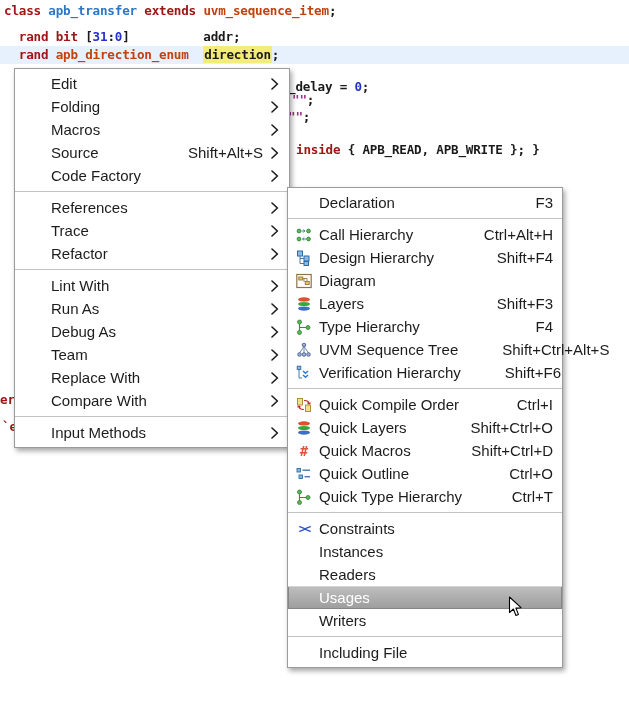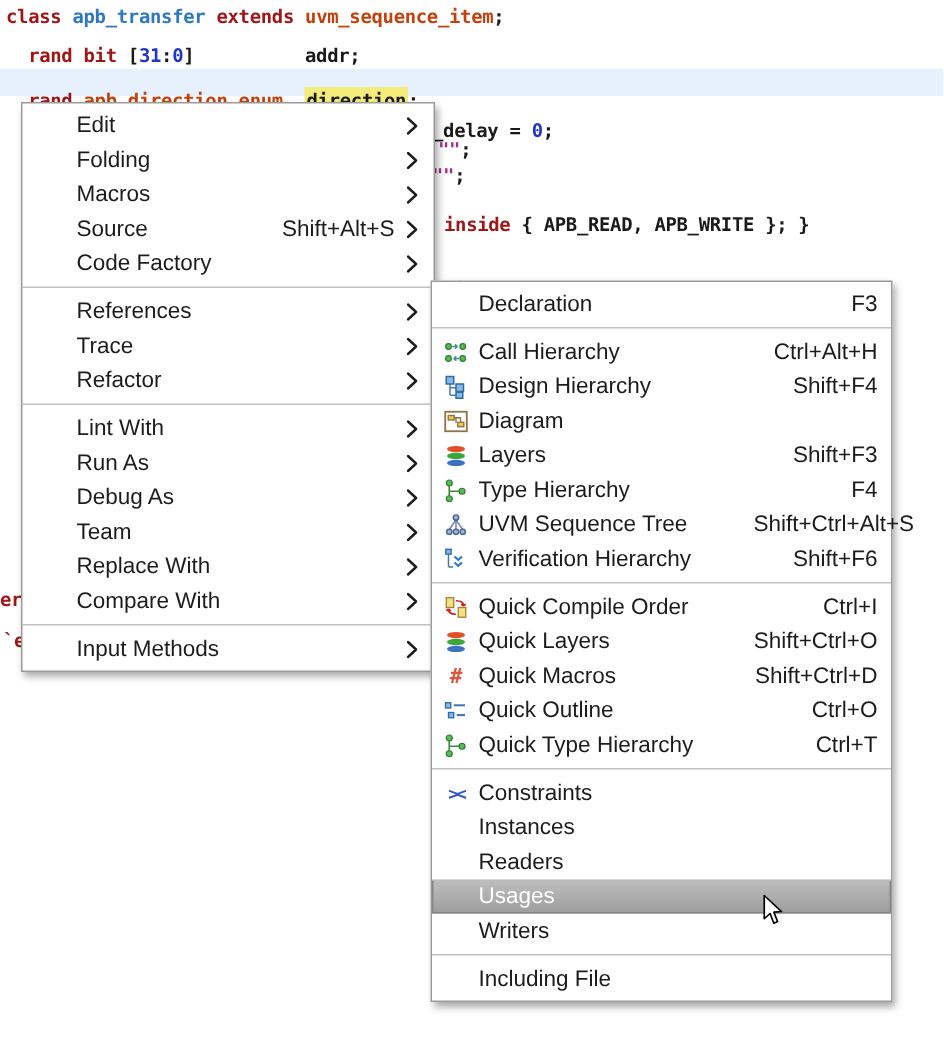--- a/index.html
+++ b/index.html
@@ -33,21 +33,21 @@
   
   .menu{
     position:absolute;
     background:#ffffff;
     border:1px solid #9b9b9b;
     box-shadow:2px 3px 5px rgba(0,0,0,0.35);
     padding:3px 0;
     box-sizing:border-box;
   }
   #context-menu{left:14px;top:68px;width:276px;z-index:10;}
-  #show-submenu{left:287px;top:187px;width:308px;z-index:20;}
+  #show-submenu{left:287px;top:187px;width:276px;z-index:20;}
   .menu-item{
     height:23px;
     display:flex;align-items:center;
     font-size:15px;color:#1c1c1c;
     box-sizing:border-box;
   }
   #context-menu .menu-item{padding-left:36px;padding-right:8px;}
   #show-submenu .menu-item{padding-left:6px;padding-right:9px;}
   .menu-item .label{flex:0 0 auto;}
   .menu-item .spacer{flex:1 1 auto;}
@@ -66,21 +66,21 @@
   #mouse-cursor{position:absolute;left:508px;top:596px;z-index:30;}
 </style>
 </head>
 <body>
 
 <div id="editor">
   <div id="current-line" style="top: 46px; height: 18px; background: rgb(231, 241, 253);"></div>
   <div id="code-layer">
       <div class="code" style="left: 4px; top: 3px;"><span class="seg-keyword">class</span><span class="seg-plain"> </span><span class="seg-cls">apb_transfer</span><span class="seg-plain"> </span><span class="seg-keyword">extends</span><span class="seg-plain"> </span><span class="seg-type">uvm_sequence_item</span><span class="seg-plain">;</span></div>
       <div class="code" style="left: 4px; top: 29px;"><span class="seg-plain">  </span><span class="seg-keyword">rand</span><span class="seg-plain"> </span><span class="seg-keyword">bit</span><span class="seg-plain"> [</span><span class="seg-num">31</span><span class="seg-plain">:</span><span class="seg-num">0</span><span class="seg-plain">]          </span><span class="seg-plain">addr;</span></div>
-      <div class="code" style="left: 4px; top: 47px; margin-top: 12px;"><span class="seg-plain">  </span><span class="seg-keyword">rand</span><span class="seg-plain"> </span><span class="seg-type">apb_direction_enum</span><span class="seg-plain">  </span><span class="seg-plain occ">direction</span><span class="seg-plain">;</span></div>
+      <div class="code" style="left: 4px; top: 47px;"><span class="seg-plain">  </span><span class="seg-keyword">rand</span><span class="seg-plain"> </span><span class="seg-type">apb_direction_enum</span><span class="seg-plain">  </span><span class="seg-plain occ">direction</span><span class="seg-plain">;</span></div>
       <div class="code" style="left: 288px; top: 79px;"><span class="seg-plain">_delay = </span><span class="seg-num">0</span><span class="seg-plain">;</span></div>
       <div class="code" style="left: 292px; top: 92px;"><span class="seg-str">""</span><span class="seg-plain">;</span></div>
       <div class="code" style="left: 288px; top: 109px;"><span class="seg-str">""</span><span class="seg-plain">;</span></div>
       <div class="code" style="left: 296px; top: 142px;"><span class="seg-keyword">inside</span><span class="seg-plain"> { APB_READ, APB_WRITE }; }</span></div>
       <div class="code" style="left: 288px; top: 185px;"><span class="seg-plain">smit_delay &lt;= </span><span class="seg-num">10</span><span class="seg-plain"> ; }</span></div>
       <div class="code" style="left: 0px; top: 392px;"><span class="seg-keyword">er</span></div>
       <div class="code" style="left: 2px; top: 419px;"><span class="seg-keyword">`e</span></div>
     </div>
 </div>
 

